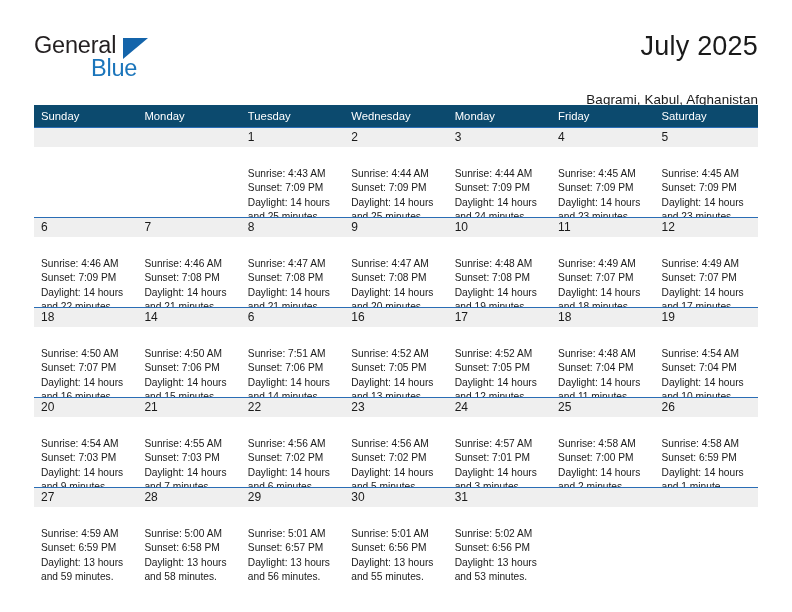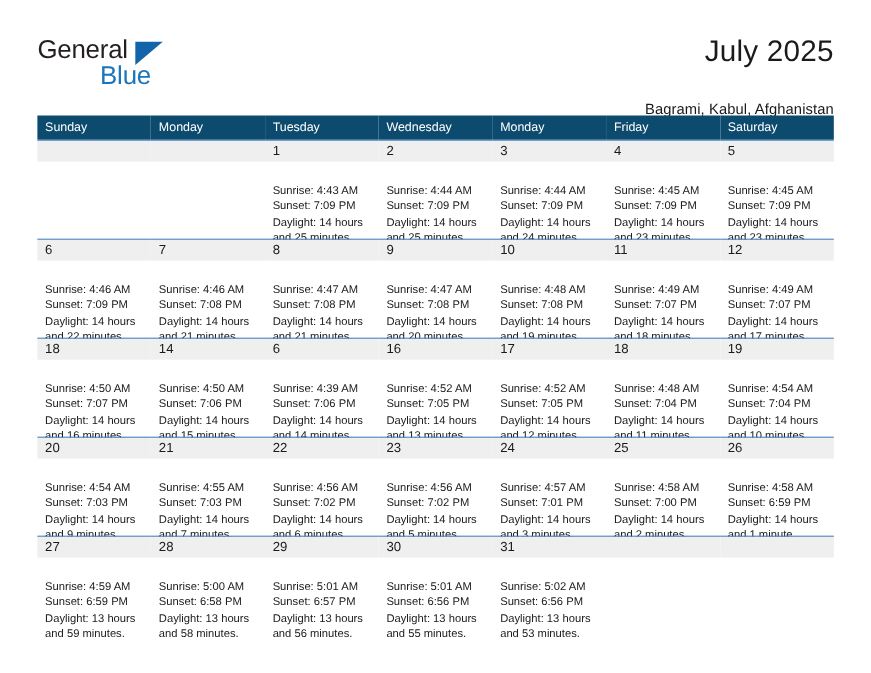--- a/index.html
+++ b/index.html
@@ -343,21 +343,21 @@
               <div>Sunset: 7:06 PM</div>
               <div>Daylight: 14 hours</div>
               <div>and 15 minutes.</div>
             </div>
           </div>
         </td>
       <td>
           <div class="cell">
             <div class="daynum">6</div>
             <div class="details">
-              <div>Sunrise: 4:39 AM</div>
+              <div>Sunrise: 7:51 AM</div>
               <div>Sunset: 7:06 PM</div>
               <div>Daylight: 14 hours</div>
               <div>and 14 minutes.</div>
             </div>
           </div>
         </td>
       <td>
           <div class="cell">
             <div class="daynum">16</div>
             <div class="details">

